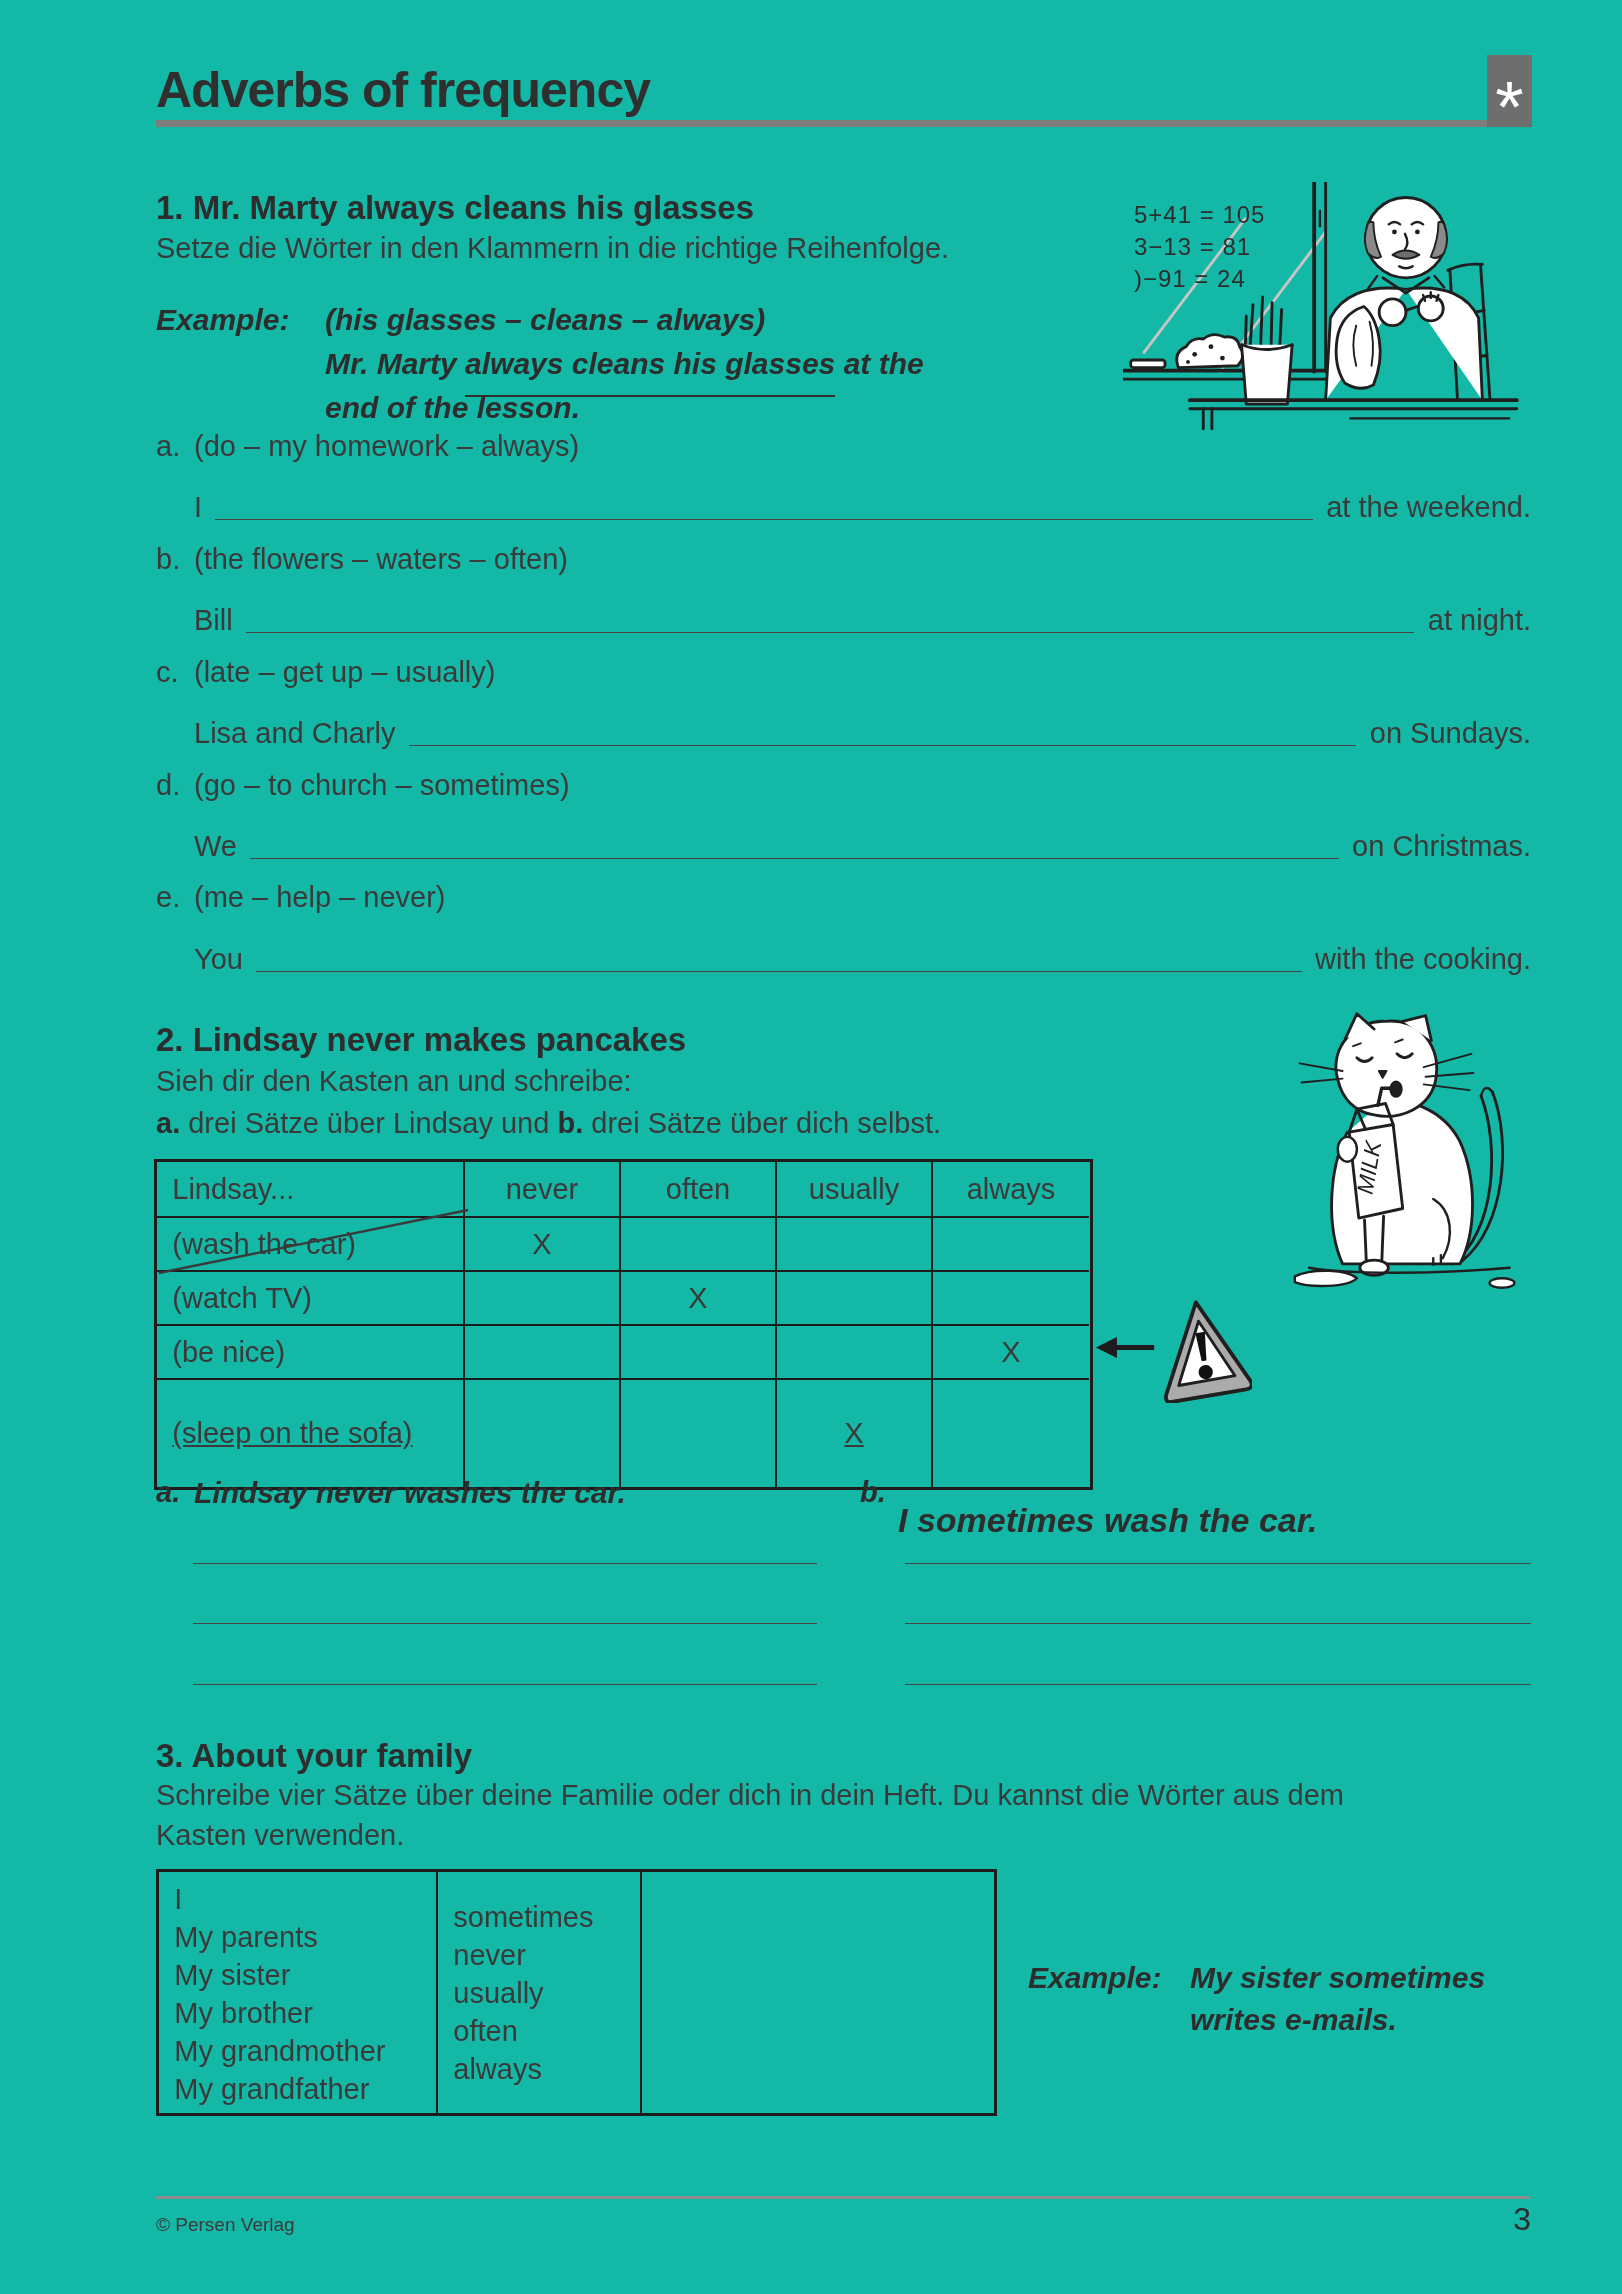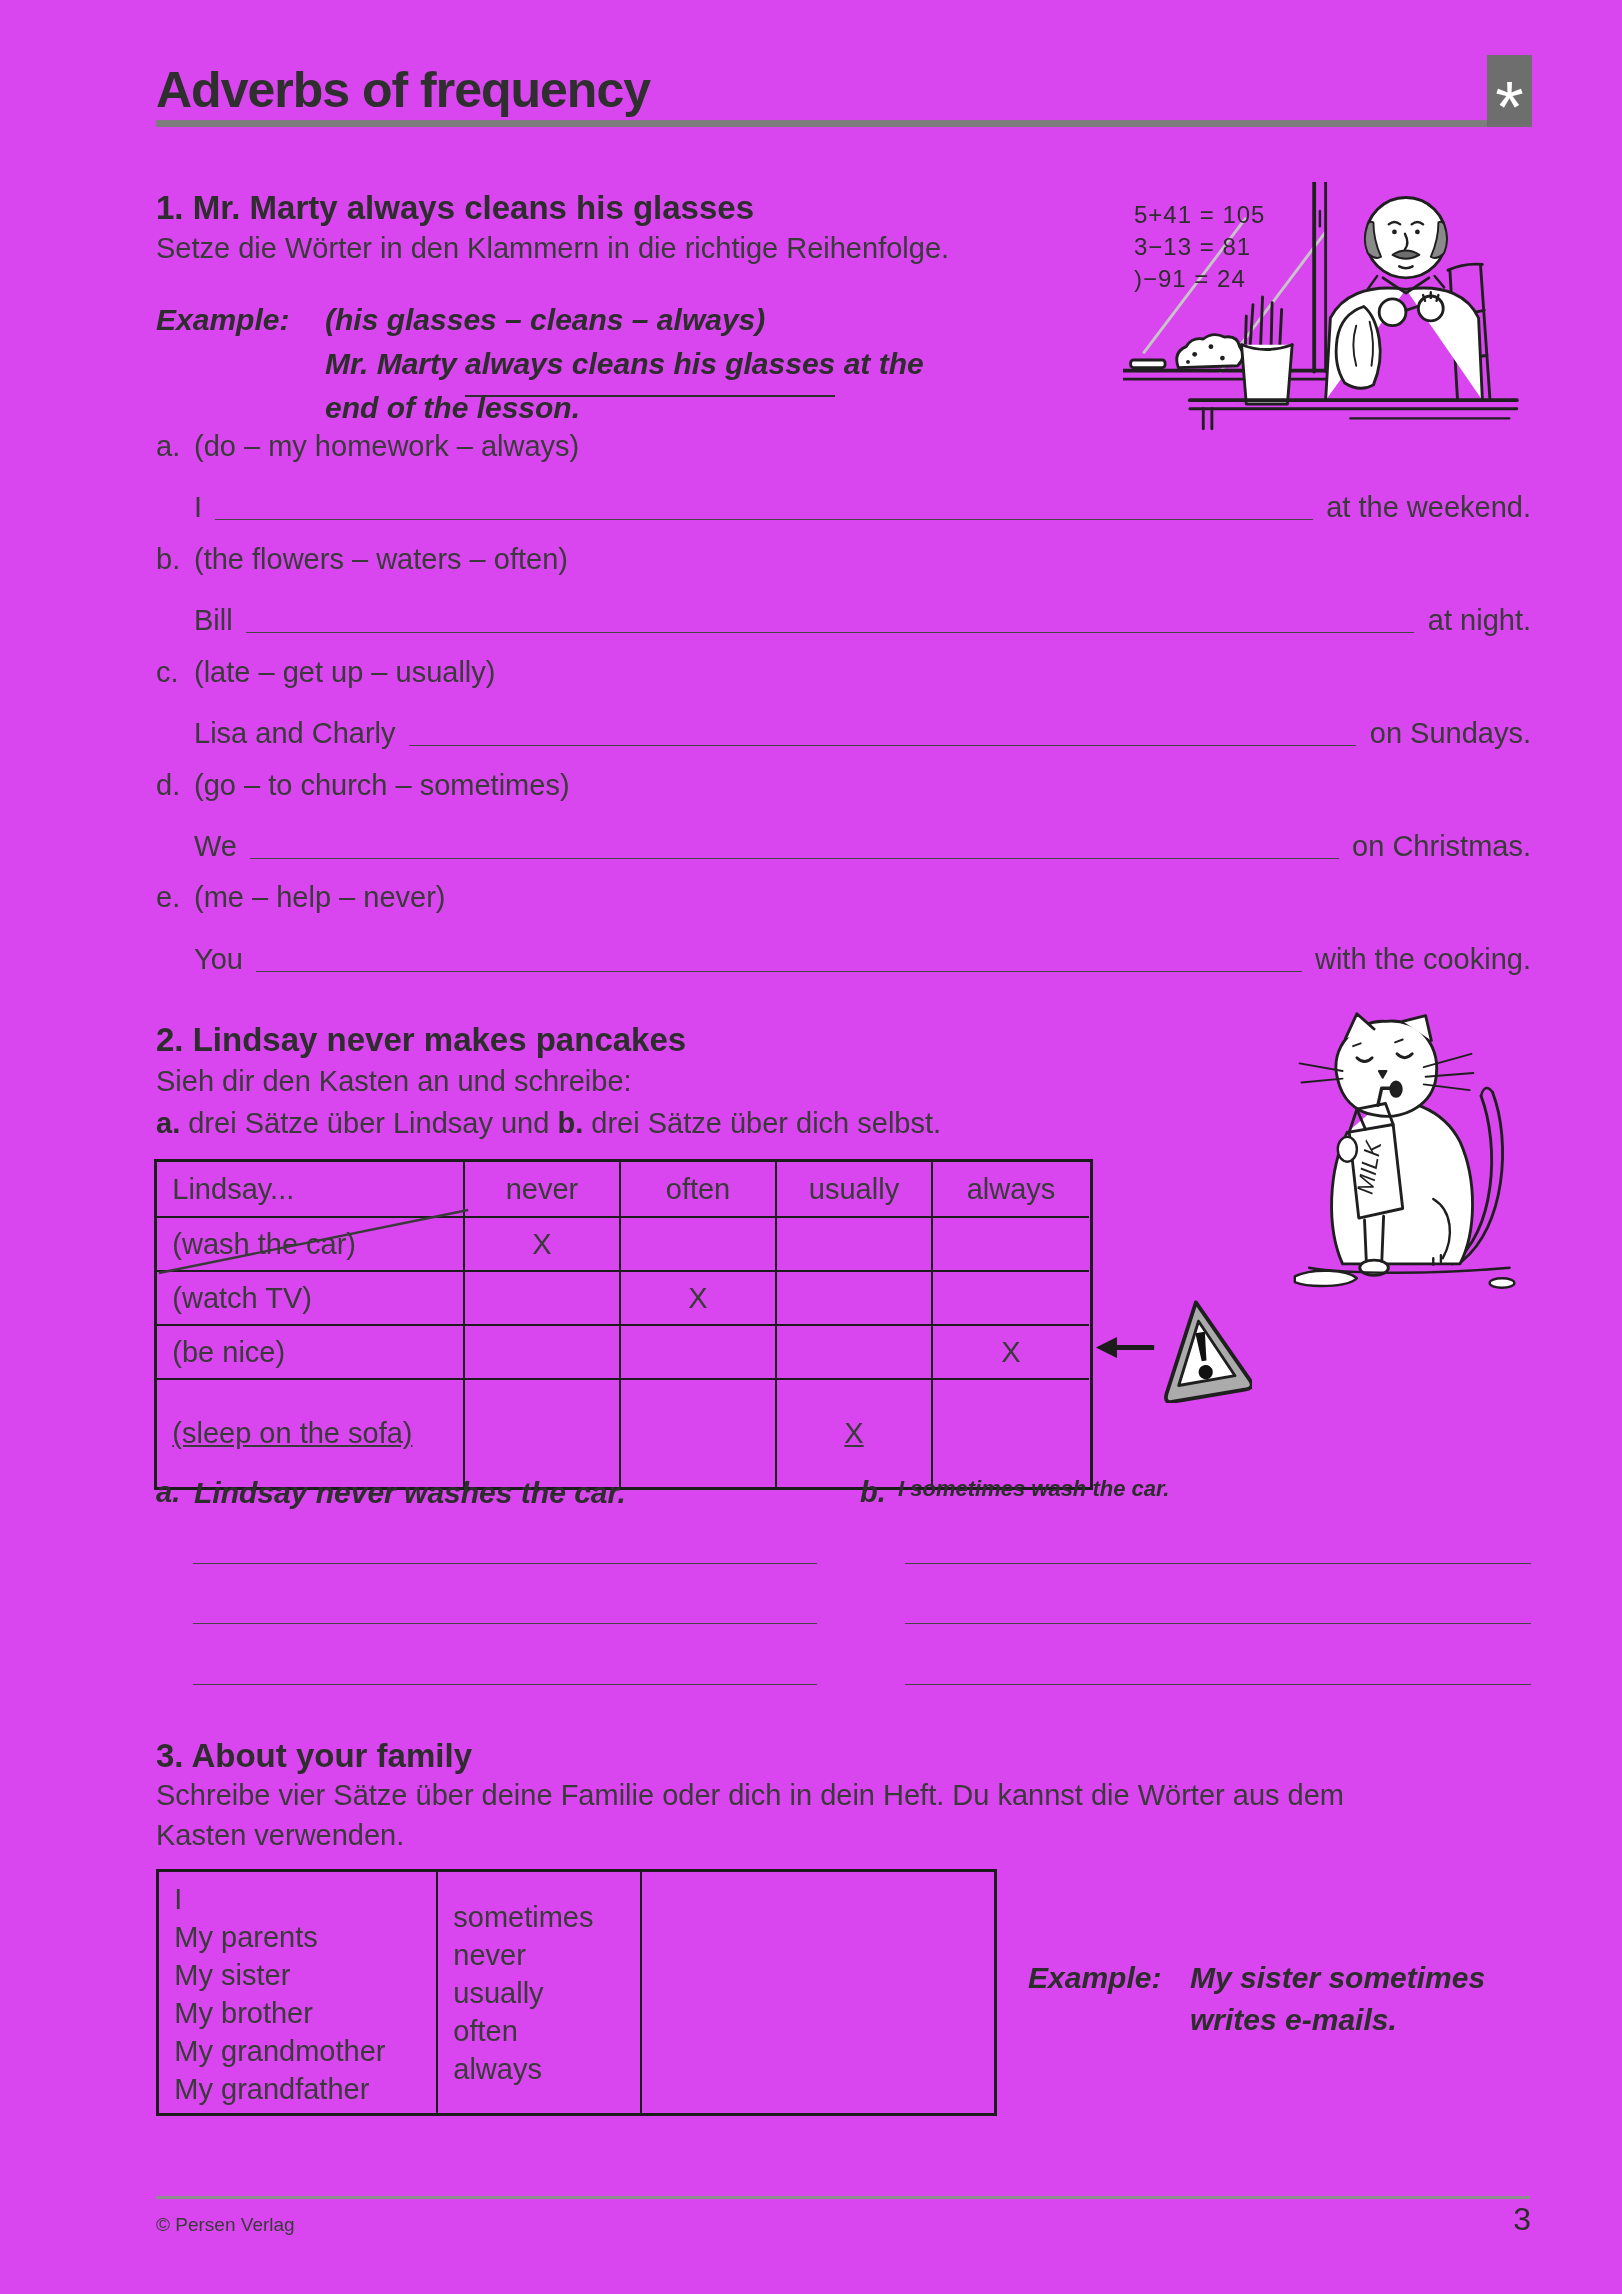--- a/index.html
+++ b/index.html
@@ -1,16 +1,16 @@
 <!DOCTYPE html>
 <html><head>
 <meta charset="utf-8">
 <style>
   html,body{margin:0;padding:0;background:#e8e8e8;}
-  .page{position:relative;width:1622px;height:2294px;background:#d946ef;
+  .page{position:relative;width:1622px;height:2294px;background:#14b8a6;
         font-family:"Liberation Sans",sans-serif;color:#3a3a3a;overflow:hidden;}
   .abs{position:absolute;}
   .t{font-size:29px;}
   .b{font-weight:bold;color:#2d2d2d;}
   .bi{font-weight:bold;font-style:italic;color:#2d2d2d;}
   .h1{font-size:50px;font-weight:bold;letter-spacing:-1px;color:#2f2f2f;white-space:nowrap;}
   .h2{font-size:33px;font-weight:bold;color:#2d2d2d;white-space:nowrap;}
   .rule{background:#7d7d7d;}
   .starbox{background:#6e6e6e;color:#fff;text-align:center;}
   .starbox span{display:block;font-size:73px;line-height:73px;transform:translateY(15.3px);}
@@ -244,21 +244,21 @@
       <text transform="translate(86,196) rotate(-80)" font-size="24" font-style="italic" font-family="Liberation Sans, sans-serif" fill="#1f1f1f" stroke="none">MILK</text>
     </g>
   </svg>
 
   <div class="abs promptrow" style="left:156px;top:1476px;">
       <span class="plet bi">a.</span>
       <span class="bi" style="font-size:30px;">Lindsay never washes the car.</span>
     </div>
   <div class="abs promptrow" style="left:860px;top:1476px;">
       <span class="plet bi">b.</span>
-      <span class="bi" style="font-size:22px;">I sometimes wash the car.</span>
+      <span class="bi" style="font-size:34px;margin-top:25px;">I sometimes wash the car.</span>
     </div>
 
   <div class="abs wline" style="left:193px;top:1563px;width:624px;"></div>
   <div class="abs wline" style="left:193px;top:1623px;width:624px;"></div>
   <div class="abs wline" style="left:193px;top:1684px;width:624px;"></div>
   <div class="abs wline" style="left:905px;top:1563px;width:626px;"></div>
   <div class="abs wline" style="left:905px;top:1623px;width:626px;"></div>
   <div class="abs wline" style="left:905px;top:1684px;width:626px;"></div>
 
   <div class="abs h2" style="left:156px;top:1737px;">3. About your family</div>

